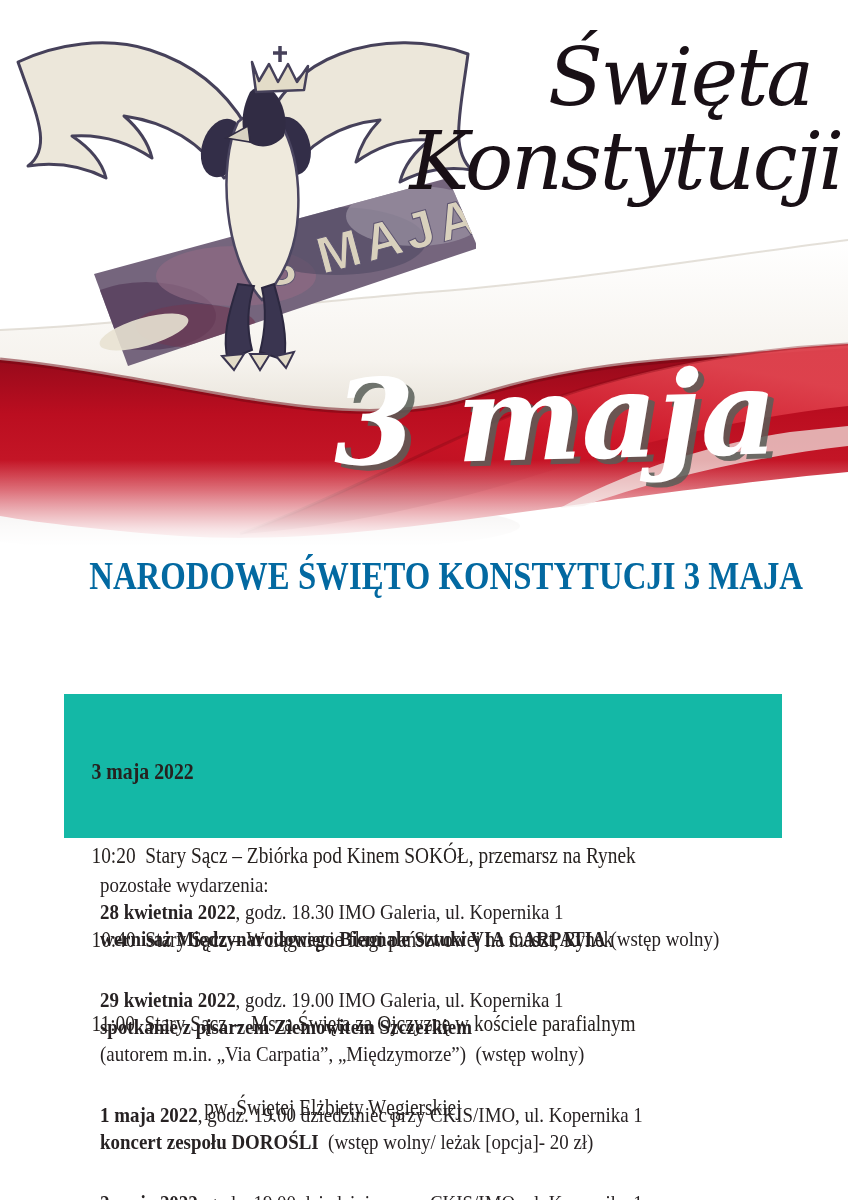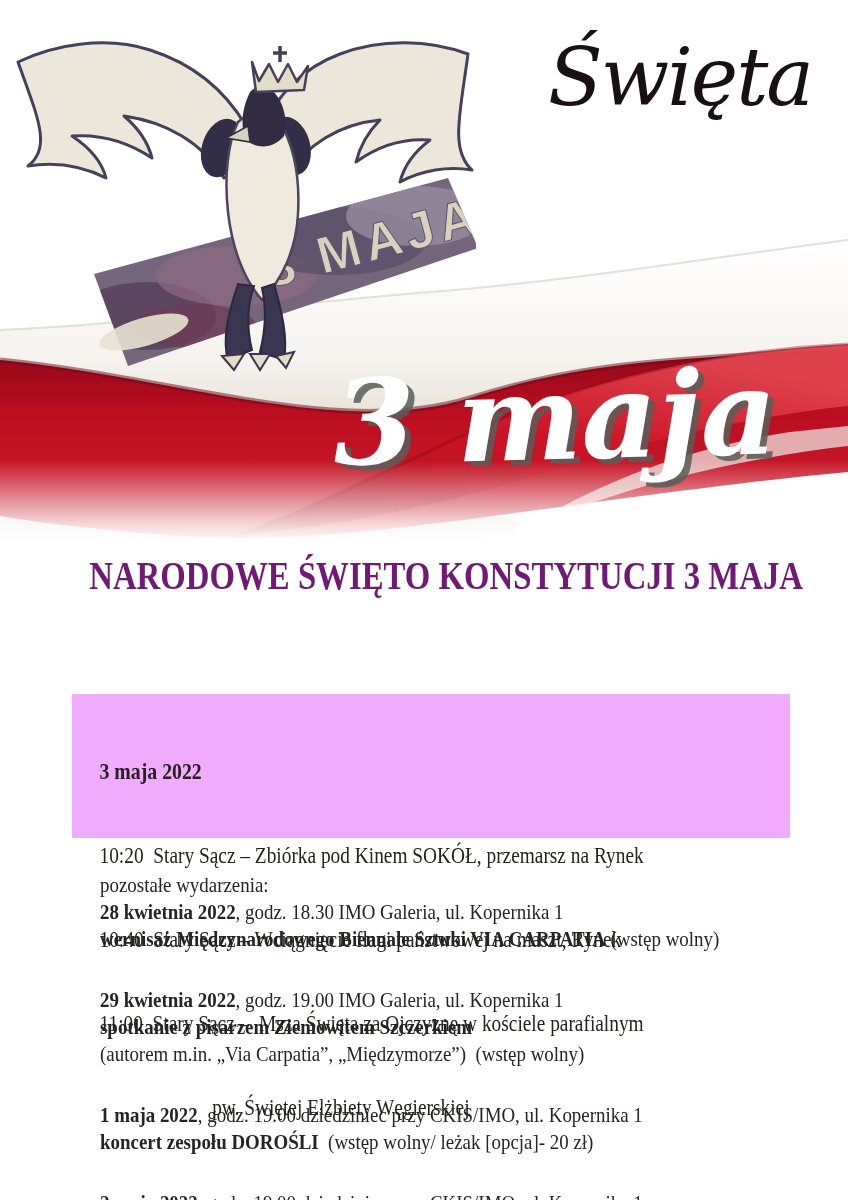--- a/index.html
+++ b/index.html
@@ -26,28 +26,28 @@
     text-align:center;
     font-family:"DejaVu Serif","Liberation Serif",serif;
     font-style:italic; font-weight:bold;
     font-size:118px; line-height:1.12; color:#ffffff;
     text-shadow:6px 5px 0 rgba(88,94,88,.85);
     transform:rotate(-1.5deg);
   }
   
   .heading{
     position:absolute; left:0; top:552px; width:848px;
-    text-align:center; font-weight:bold; color:#701a75;
+    text-align:center; font-weight:bold; color:#0369a1;
     line-height:46px;
   }
   .heading .hline{display:inline-block; font-size:41px; transform:scaleX(0.8); transform-origin:center; white-space:nowrap;}
   
   .schedule-box{
-    position:absolute; left:72px; top:694px; width:718px; height:144px;
-    background:#f0abfc;
+    position:absolute; left:64px; top:694px; width:718px; height:144px;
+    background:#14b8a6;
   }
   .schedule-inner{
     padding:8px 0 0 32px;
     transform:scaleX(0.86); transform-origin:left top;
     font-size:22.5px; line-height:28px; color:#26211f;
     white-space:pre-wrap;
   }
   .schedule-title{font-weight:bold; font-size:23px;}
   .schedule-line{white-space:pre-wrap;}
   .schedule-cont{padding-left:131px;}
@@ -151,20 +151,21 @@
       <path d="M222,258 C212,288 206,314 212,334 L236,324 C230,300 232,278 238,260 Z" fill="#3a3550" stroke="#2c2840" stroke-width="2"></path>
       <path d="M258,258 C266,286 272,312 268,334 L244,326 C250,302 250,280 246,262 Z" fill="#3a3550" stroke="#2c2840" stroke-width="2"></path>
       <path d="M206,330 L218,344 L228,328 Z" fill="#e3dcc8" stroke="#3a3550" stroke-width="2"></path>
       <path d="M234,328 L244,344 L254,328 Z" fill="#e3dcc8" stroke="#3a3550" stroke-width="2"></path>
       <path d="M260,330 L270,342 L278,326 Z" fill="#e3dcc8" stroke="#3a3550" stroke-width="2"></path>
 
       <ellipse cx="128" cy="306" rx="46" ry="14" transform="rotate(-16 128 306)" fill="#e8e2d2" opacity="0.9"></ellipse>
     </svg>
 
     <div class="script-title script-line1">Święta</div>
+    <div class="script-title script-line2">Konstytucji</div>
 
     <div class="ribbon-caption">3 maja</div>
   </div>
 
   <div class="heading">
     <div><span class="hline">NARODOWE ŚWIĘTO KONSTYTUCJI 3 MAJA</span></div>
   </div>
 
   <div class="schedule-box">
     <div class="schedule-inner">

